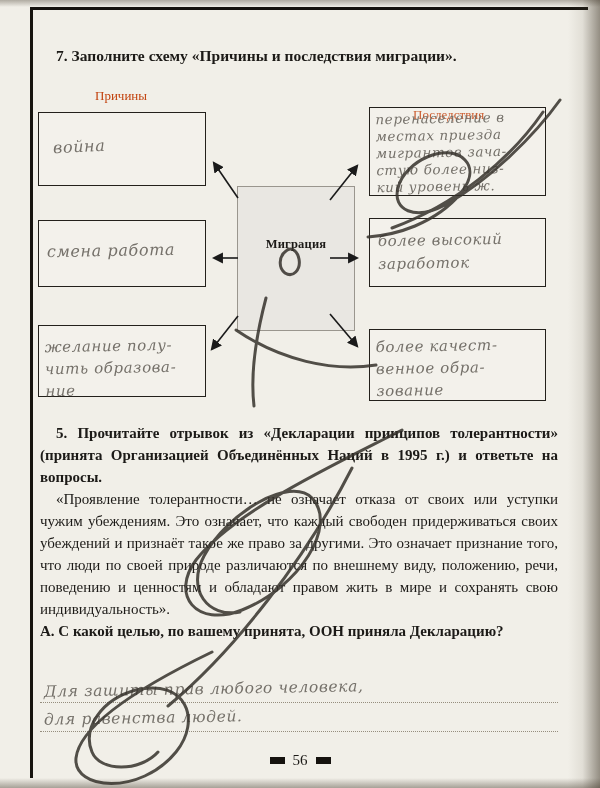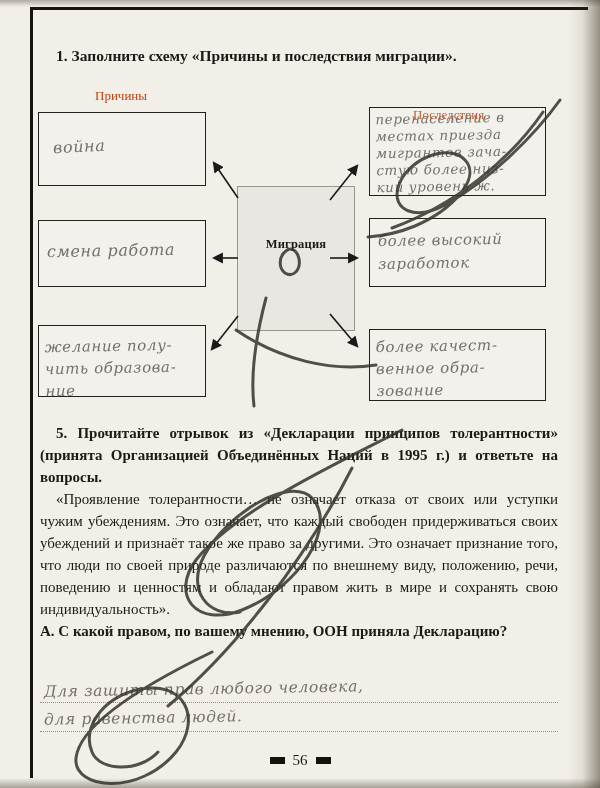--- a/index.html
+++ b/index.html
@@ -112,21 +112,21 @@
     pointer-events:none;z-index:10;
   }
 </style>
 </head>
 <body>
 
 <div class="page">
 
   <div class="frame"></div>
 
-  <div class="title4">1. Заполните схему «Причины и последствия миграции».</div>
+  <div class="title4">7. Заполните схему «Причины и последствия миграции».</div>
 
   <div class="diagram">
     <div class="dlabel causes-label">Причины</div>
     <div class="dlabel cons-label">Последствия</div>
 
     <div class="dbox cause1">
       <span class="hw hw-c1">война</span>
     </div>
     <div class="dbox cause3">
       <span class="hw hw-c3">желание полу-
@@ -155,21 +155,21 @@
     <div class="dbox cons3">
       <span class="hw hw-e3">более качест-
 венное обра-
 зование</span>
     </div>
   </div>
 
   <div class="textblock">
     <p class="t5title">5. Прочитайте отрывок из «Декларации принципов толерантности» (принята Организацией Объединённых Наций в 1995 г.) и ответьте на вопросы.</p>
     <p class="quote">«Проявление толерантности… не означает отказа от своих или уступки чужим убеждениям. Это означает, что каждый свободен придерживаться своих убеждений и признаёт такое же право за другими. Это означает признание того, что люди по своей природе различаются по внешнему виду, положению, речи, поведению и ценностям и обладают правом жить в мире и сохранять свою индивидуальность».</p>
-    <p class="qa">А. С какой правом, по вашему мнению, ООН приняла Декларацию?</p>
+    <p class="qa">А. С какой целью, по вашему принята, ООН приняла Декларацию?</p>
   </div>
 
   <div class="answer">
     <div class="ansline">
       <span class="hw">Для защиты прав любого человека,</span>
     </div>
     <div class="ansline">
       <span class="hw">для равенства людей.</span>
     </div>
   </div>

